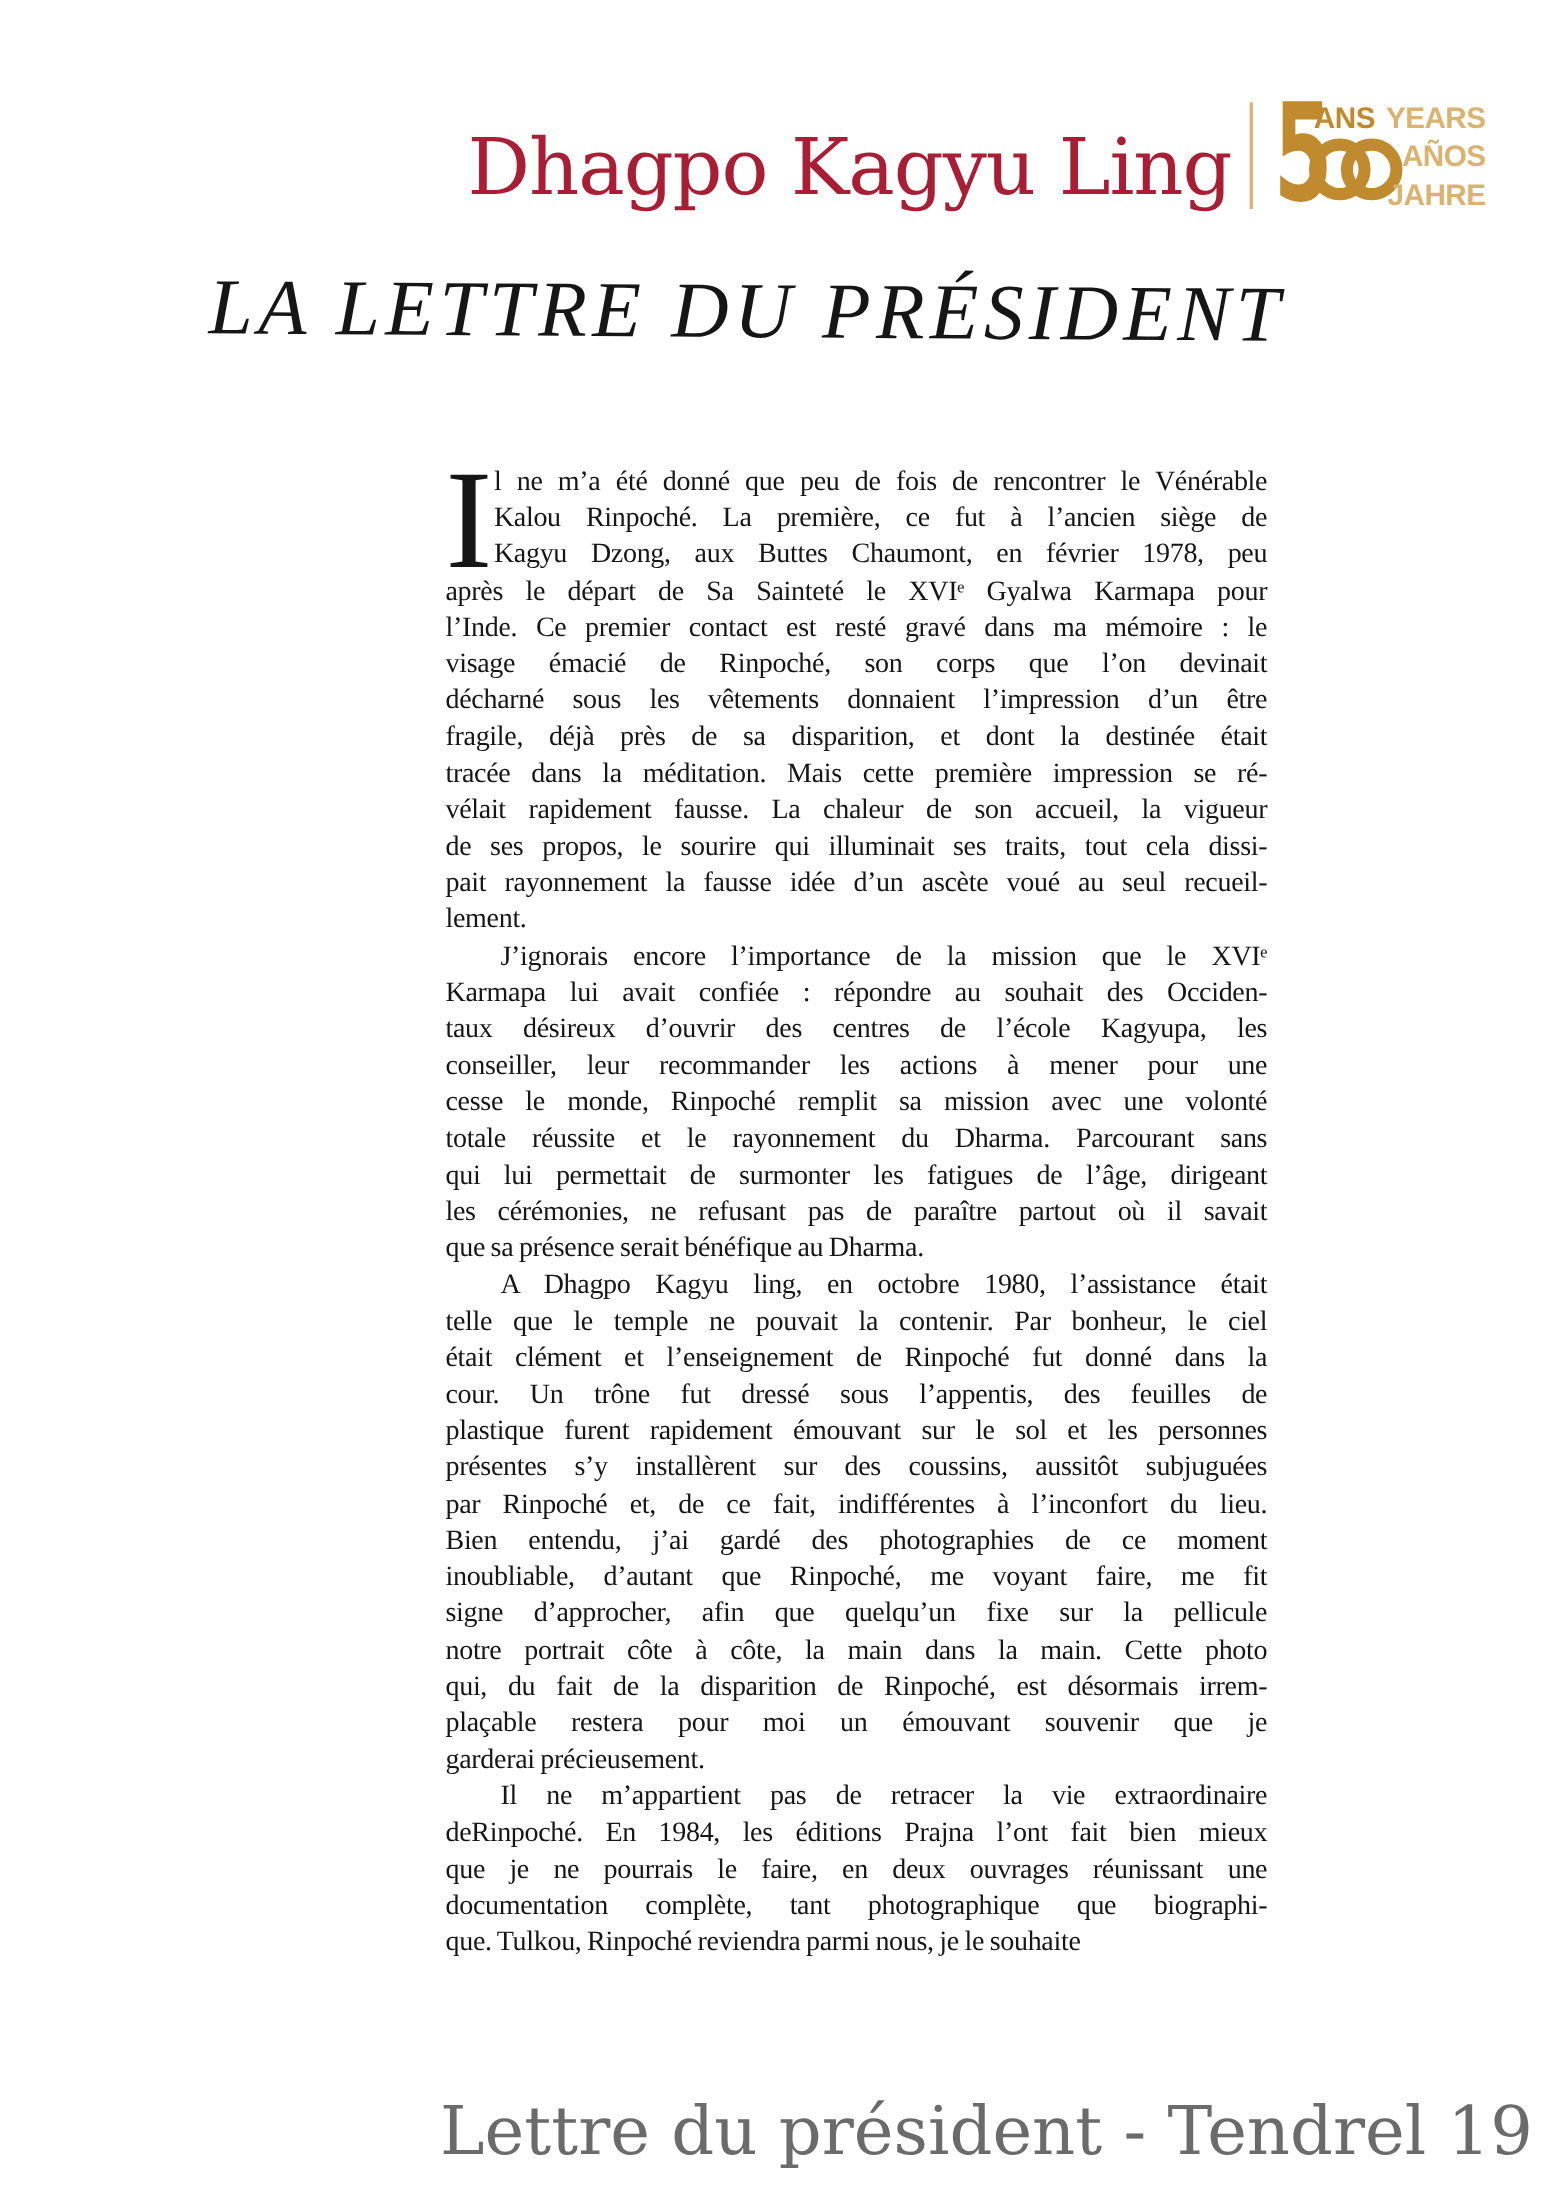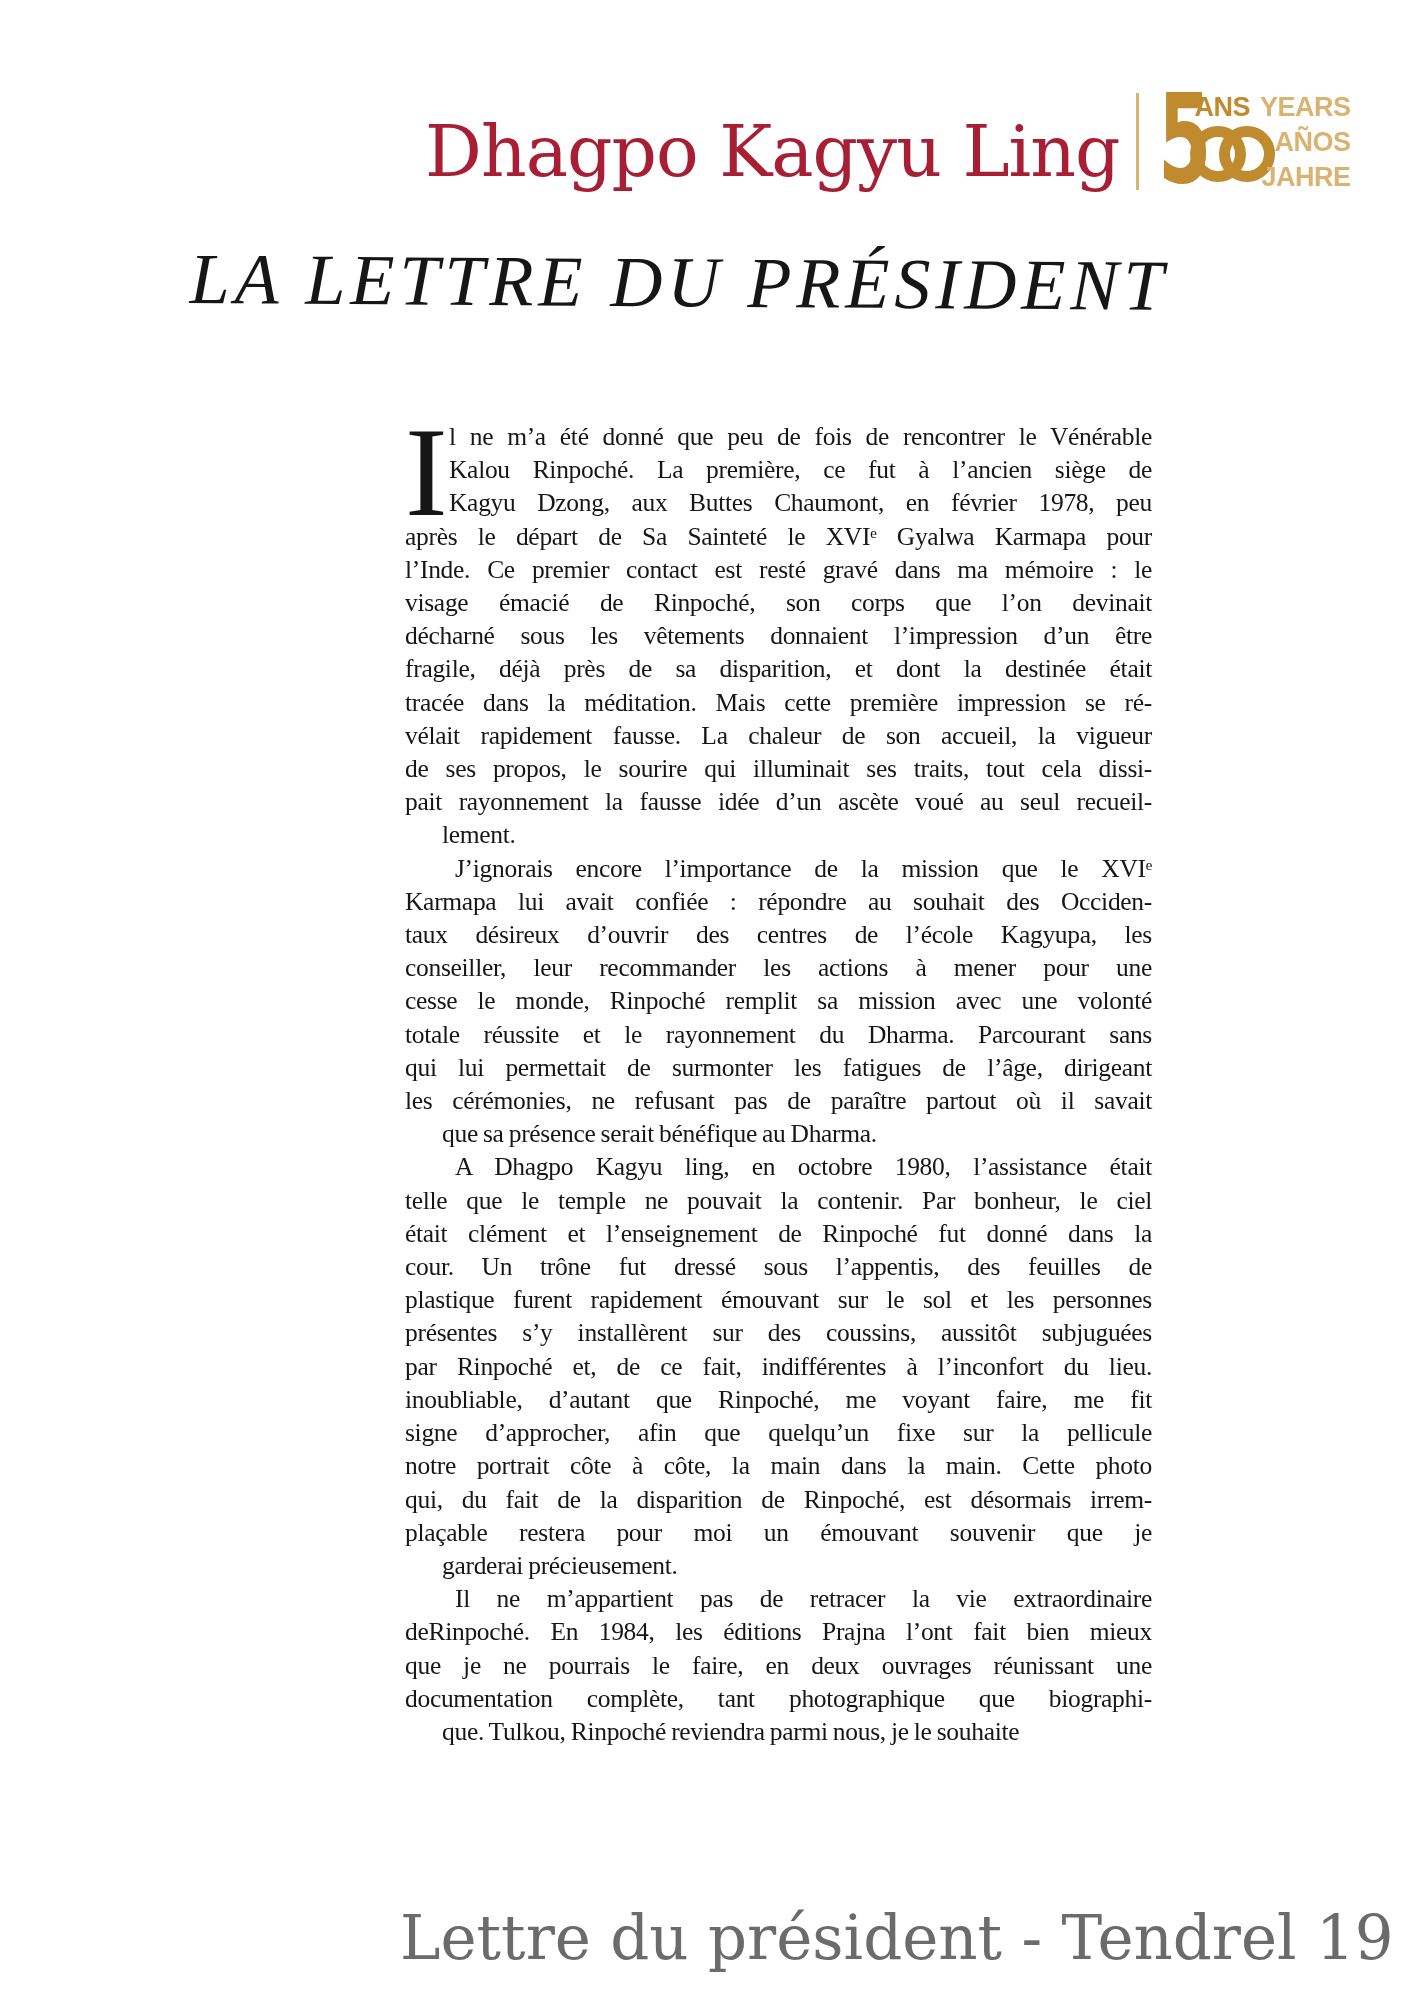--- a/index.html
+++ b/index.html
@@ -72,21 +72,21 @@
   }
   .dropcap {
     float:left;
     font-family:"Liberation Serif", serif;
     font-size:128px; line-height:92px;
     height:92px; width:34px;
     margin:6px 10px 0 0;
     color:var(--text,#161616);
   }
   .line { text-align:justify; text-align-last:justify; }
-  .line.para-end { text-align-last:auto;margin-left:37px; }
+  .line.para-end { text-align-last:auto; }
   .line.indent { text-indent:50px; }
 
   
   .footer {
     position:absolute; left:400px; top:1904px; width:862px;
     text-align:center;
     font-family:"DejaVu Serif", serif;
     font-size:61px; line-height:1.1;
     color:var(--footer-gray,#6B6B6B);
     white-space:nowrap;
@@ -145,20 +145,21 @@
       <div class="line">qui lui permettait de surmonter les fatigues de l’âge, dirigeant</div>
       <div class="line">les cérémonies, ne refusant pas de paraître partout où il savait</div>
       <div class="line para-end">que sa présence serait bénéfique au Dharma.</div>
       <div class="line indent">A Dhagpo Kagyu ling, en octobre 1980, l’assistance était</div>
       <div class="line">telle que le temple ne pouvait la contenir. Par bonheur, le ciel</div>
       <div class="line">était clément et l’enseignement de Rinpoché fut donné dans la</div>
       <div class="line">cour. Un trône fut dressé sous l’appentis, des feuilles de</div>
       <div class="line">plastique furent rapidement émouvant sur le sol et les personnes</div>
       <div class="line">présentes s’y installèrent sur des coussins, aussitôt subjuguées</div>
       <div class="line">par Rinpoché et, de ce fait, indifférentes à l’inconfort du lieu.</div>
+      <div class="line">Bien entendu, j’ai gardé des photographies de ce moment</div>
       <div class="line">inoubliable, d’autant que Rinpoché, me voyant faire, me fit</div>
       <div class="line">signe d’approcher, afin que quelqu’un fixe sur la pellicule</div>
       <div class="line">notre portrait côte à côte, la main dans la main. Cette photo</div>
       <div class="line">qui, du fait de la disparition de Rinpoché, est désormais irrem-</div>
       <div class="line">plaçable restera pour moi un émouvant souvenir que je</div>
       <div class="line para-end">garderai précieusement.</div>
       <div class="line indent">Il ne m’appartient pas de retracer la vie extraordinaire</div>
       <div class="line">deRinpoché. En 1984, les éditions Prajna l’ont fait bien mieux</div>
       <div class="line">que je ne pourrais le faire, en deux ouvrages réunissant une</div>
       <div class="line">documentation complète, tant photographique que biographi-</div>

